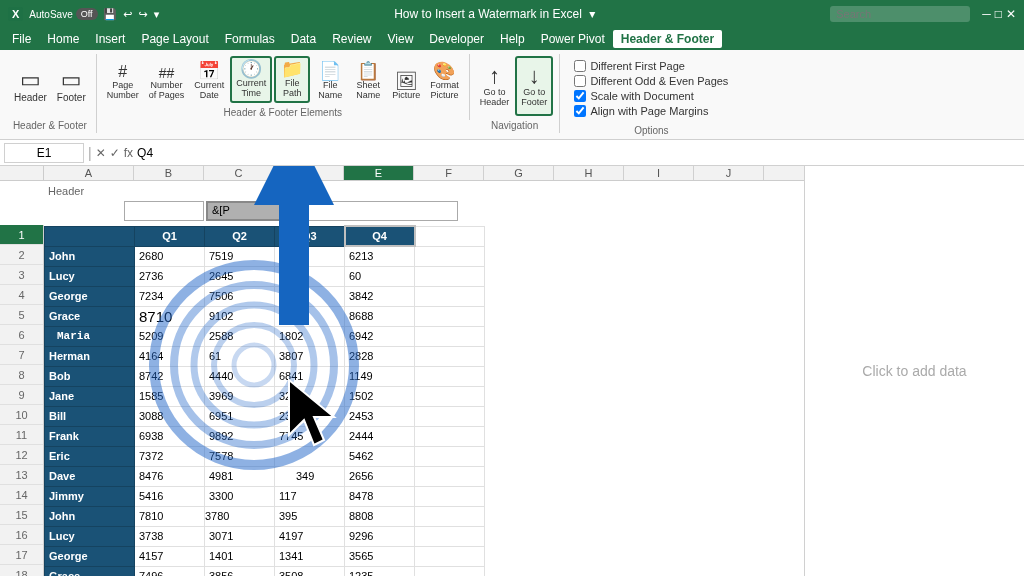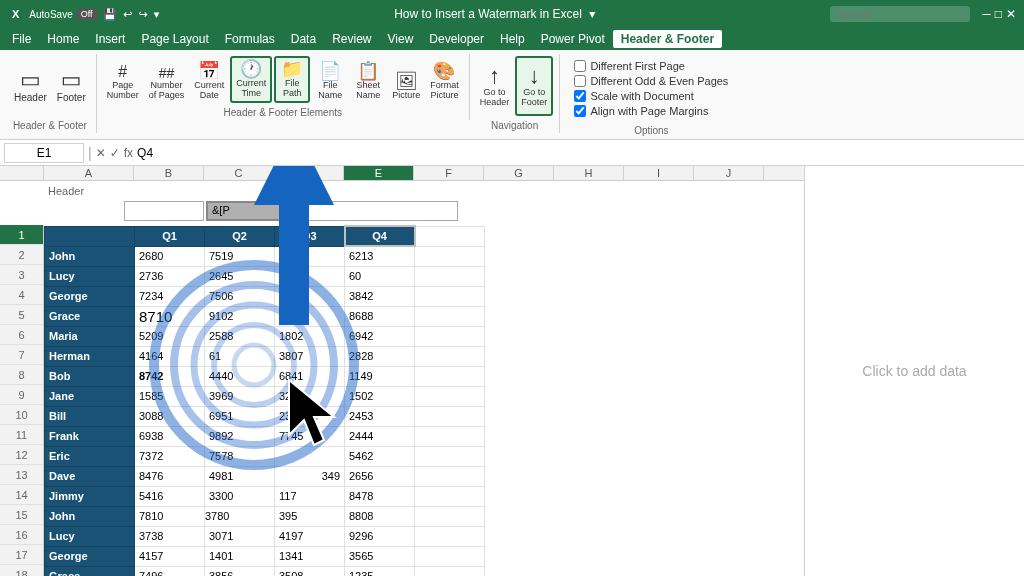--- a/index.html
+++ b/index.html
@@ -361,38 +361,38 @@
                 </tr>
             <tr>
                   <td style="background:#1a5276;color:white;font-weight:bold;border:1px solid #154360;padding:0 4px;font-size:11px;height:20px;">Grace</td>
                   <td style="border:1px solid #e0e0e0;padding:0 4px;font-size:15px;height:20px;">8710</td>
                   <td style="border:1px solid #e0e0e0;padding:0 4px;font-size:11px;height:20px;">9102</td>
                   <td style="border:1px solid #e0e0e0;padding:0 4px;font-size:11px;height:20px;">953</td>
                   <td style="border:1px solid #e0e0e0;padding:0 4px;font-size:11px;height:20px;">8688</td>
                   <td style="border:1px solid #e0e0e0;height:20px;"></td>
                 </tr>
             <tr>
-                  <td style="background:#1a5276;color:white;font-weight:bold;border:1px solid #154360;padding:0 4px;font-size:11px;height:20px;">Maria</td>
+                  <td style="background:#1a5276;color:white;font-weight:bold;border:1px solid #154360;padding:0 12px;font-size:11px;height:20px;font-family:Liberation Mono, monospace;">Maria</td>
                   <td style="border:1px solid #e0e0e0;padding:0 4px;font-size:11px;height:20px;">5209</td>
                   <td style="border:1px solid #e0e0e0;padding:0 4px;font-size:11px;height:20px;">2588</td>
                   <td style="border:1px solid #e0e0e0;padding:0 4px;font-size:11px;height:20px;">1802</td>
                   <td style="border:1px solid #e0e0e0;padding:0 4px;font-size:11px;height:20px;">6942</td>
                   <td style="border:1px solid #e0e0e0;height:20px;"></td>
                 </tr>
             <tr>
                   <td style="background:#1a5276;color:white;font-weight:bold;border:1px solid #154360;padding:0 4px;font-size:11px;height:20px;">Herman</td>
                   <td style="border:1px solid #e0e0e0;padding:0 4px;font-size:11px;height:20px;">4164</td>
                   <td style="border:1px solid #e0e0e0;padding:0 4px;font-size:11px;height:20px;">61</td>
                   <td style="border:1px solid #e0e0e0;padding:0 4px;font-size:11px;height:20px;">3807</td>
                   <td style="border:1px solid #e0e0e0;padding:0 4px;font-size:11px;height:20px;">2828</td>
                   <td style="border:1px solid #e0e0e0;height:20px;"></td>
                 </tr>
             <tr>
                   <td style="background:#1a5276;color:white;font-weight:bold;border:1px solid #154360;padding:0 4px;font-size:11px;height:20px;">Bob</td>
-                  <td style="border:1px solid #e0e0e0;padding:2px 4px;font-size:11px;height:20px;font-weight:bold;">8742</td>
+                  <td style="border:1px solid #e0e0e0;padding:2px 4px;font-size:11px;height:20px;">8742</td>
                   <td style="border:1px solid #e0e0e0;padding:0 4px;font-size:11px;height:20px;">4440</td>
                   <td style="border:1px solid #e0e0e0;padding:0 4px;font-size:11px;height:20px;">6841</td>
                   <td style="border:1px solid #e0e0e0;padding:0 4px;font-size:11px;height:20px;margin-top:22px;">1149</td>
                   <td style="border:1px solid #e0e0e0;height:20px;"></td>
                 </tr>
             <tr>
                   <td style="background:#1a5276;color:white;font-weight:bold;border:1px solid #154360;padding:0 4px;font-size:11px;height:20px;">Jane</td>
                   <td style="border:1px solid #e0e0e0;padding:0 4px;font-size:11px;height:20px;">1585</td>
                   <td style="border:1px solid #e0e0e0;padding:0 4px;font-size:11px;height:20px;">3969</td>
                   <td style="border:1px solid #e0e0e0;padding:0 4px;font-size:11px;height:20px;">3217</td>
@@ -420,21 +420,21 @@
                   <td style="border:1px solid #e0e0e0;padding:0 4px;font-size:11px;height:20px;">7372</td>
                   <td style="border:1px solid #e0e0e0;padding:0 4px;font-size:11px;height:20px;">7578</td>
                   <td style="border:1px solid #e0e0e0;padding:0 4px;font-size:11px;height:20px;"></td>
                   <td style="border:1px solid #e0e0e0;padding:0 4px;font-size:11px;height:20px;">5462</td>
                   <td style="border:1px solid #e0e0e0;height:20px;"></td>
                 </tr>
             <tr>
                   <td style="background:#1a5276;color:white;font-weight:bold;border:1px solid #154360;padding:0 4px;font-size:11px;height:20px;">Dave</td>
                   <td style="border:1px solid #e0e0e0;padding:0 4px;font-size:11px;height:20px;">8476</td>
                   <td style="border:1px solid #e0e0e0;padding:0 4px;font-size:11px;height:20px;">4981</td>
-                  <td style="border:1px solid #e0e0e0;padding:0 4px;font-size:11px;height:20px;text-align:right;">349</td>
+                  <td style="border:1px solid #e0e0e0;padding:0 21px;font-size:11px;height:20px;">349</td>
                   <td style="border:1px solid #e0e0e0;padding:0 4px;font-size:11px;height:20px;">2656</td>
                   <td style="border:1px solid #e0e0e0;height:20px;"></td>
                 </tr>
             <tr>
                   <td style="background:#1a5276;color:white;font-weight:bold;border:1px solid #154360;padding:0 4px;font-size:11px;height:20px;">Jimmy</td>
                   <td style="border:1px solid #e0e0e0;padding:0 4px;font-size:11px;height:20px;">5416</td>
                   <td style="border:1px solid #e0e0e0;padding:0 4px;font-size:11px;height:20px;">3300</td>
                   <td style="border:1px solid #e0e0e0;padding:0 4px;font-size:11px;height:20px;">117</td>
                   <td style="border:1px solid #e0e0e0;padding:0 4px;font-size:11px;height:20px;">8478</td>
                   <td style="border:1px solid #e0e0e0;height:20px;"></td>

